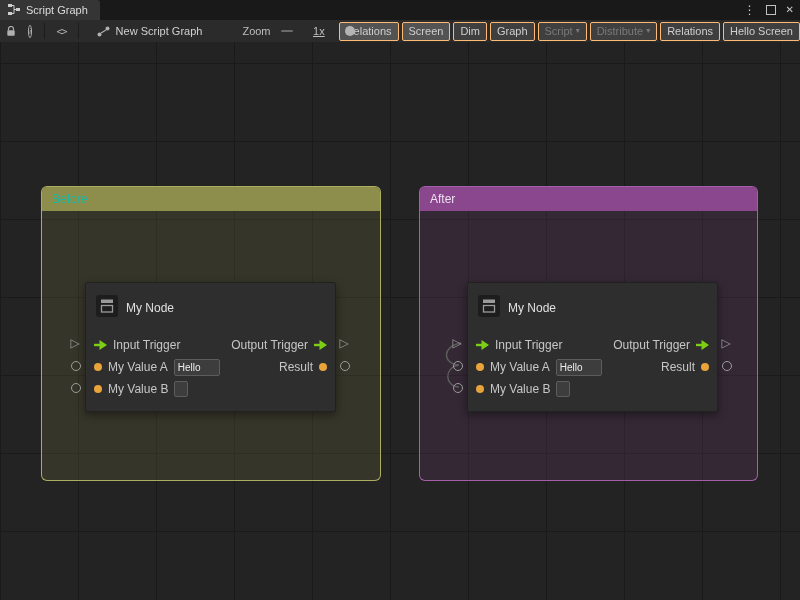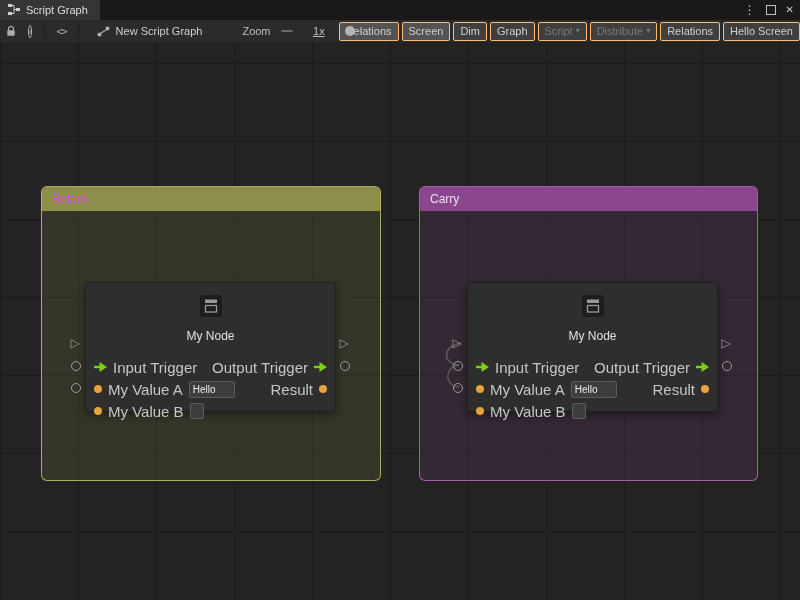--- a/index.html
+++ b/index.html
@@ -47,33 +47,33 @@
             linear-gradient(#1a1a1a 1px, transparent 1px),
             linear-gradient(90deg,#1a1a1a 1px, transparent 1px);
           background-size:78px 78px;background-position:0px 21px;}
 
   
   .group{position:absolute;border-radius:6px;}
   .group-header{height:24px;line-height:24px;padding-left:10px;font-size:12px;
                 border-top-left-radius:5px;border-top-right-radius:5px;}
   .group-before{left:41px;top:186px;width:338px;height:293px;
                 border:1px solid rgba(194,195,104,0.85);background:rgba(160,160,82,0.15);}
-  .group-before .group-header{background:rgba(158,158,82,0.85);color:#d946ef;}
+  .group-before .group-header{background:rgba(158,158,82,0.85);color:#14b8a6;}
   .group-after{left:419px;top:186px;width:337px;height:293px;
                border:1px solid rgba(186,105,190,0.85);background:rgba(150,76,154,0.15);}
   .group-after .group-header{background:rgba(148,74,152,0.9);color:#ecdfee;}
 
   
   .node{position:absolute;width:249px;height:128px;background:#2e2e2e;
         border:1px solid #212121;border-radius:2px;box-shadow:0 3px 8px rgba(0,0,0,0.4);}
-  .node-header{display:flex;align-items:center;gap:8px;padding:12px 10px 0 10px;flex-direction:column;}
+  .node-header{display:flex;align-items:center;gap:8px;padding:12px 10px 0 10px;}
   .node-title{font-size:12px;color:#e0e0e0;}
   .node-rows{margin-top:13px;}
   .node-row{height:22px;display:flex;align-items:center;padding:0 8px;gap:6px;}
-  .port-label{font-size:15px;color:#c6c6c6;}
+  .port-label{font-size:12px;color:#c6c6c6;}
   .row-spacer{flex:1;}
   .dot-orange{width:8px;height:8px;border-radius:50%;background:#e8a33b;display:inline-block;}
   .field{width:38px;height:15px;background:#3d3d3d;border:1px solid #5c5c5c;border-radius:2px;
          color:#ececec;font-size:10px;font-family:"Liberation Sans",sans-serif;padding:0 3px;}
   .mini-field{width:12px;height:14px;background:#3d3d3d;border:1px solid #5c5c5c;border-radius:2px;display:inline-block;}
 
   
   .ext-tri{position:absolute;color:#9c9c9c;font-size:12px;line-height:1;width:12px;text-align:center;}
   .ext-circle{position:absolute;width:8px;height:8px;border:1.4px solid #9c9c9c;border-radius:50%;}
 
@@ -159,21 +159,21 @@
   <div class="canvas"></div>
 
   <div class="group group-before">
     <div class="group-header">
       <span>Before</span>
     </div>
   </div>
 
   <div class="group group-after">
     <div class="group-header">
-      <span>Carry</span>
+      <span>After</span>
     </div>
   </div>
 
   <div class="node" style="left:85px;top:282px;">
     <div class="node-header">
       <span>
         <svg width="22" height="22" viewBox="0 0 22 22">
             <rect width="22" height="22" rx="3" fill="#1d1d1d"></rect>
             <rect x="5" y="4.5" width="12" height="3.5" fill="#9a9a9a"></rect>
             <rect x="5.5" y="10.5" width="11" height="6.5" fill="none" stroke="#9a9a9a" stroke-width="1.3"></rect>

